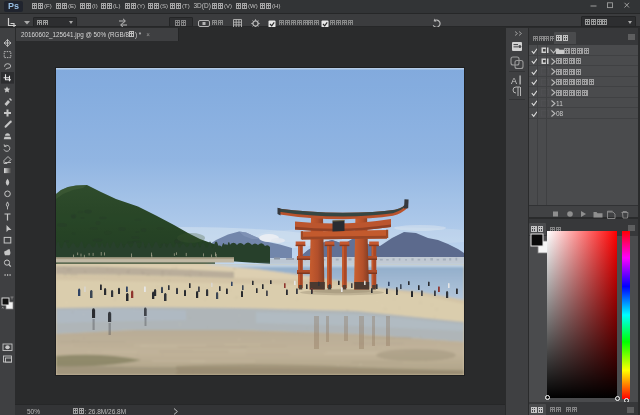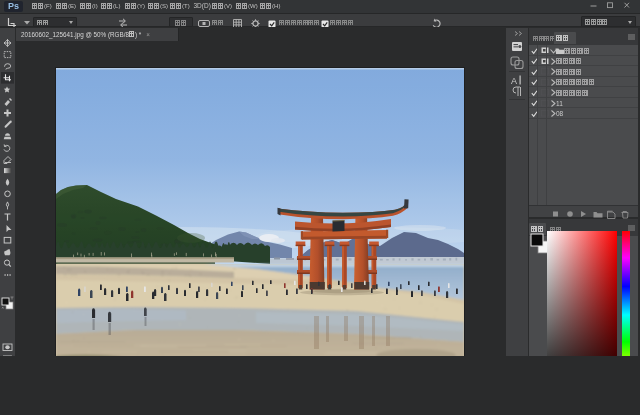--- a/index.html
+++ b/index.html
@@ -1,15 +1,15 @@
 <!DOCTYPE html>
 <html><head><meta charset="utf-8"><style>
 *{margin:0;padding:0;box-sizing:border-box}
 html,body{width:640px;height:415px;overflow:hidden;background:#2a2b2c;font-family:"Liberation Sans",sans-serif;-webkit-font-smoothing:antialiased}
-#app{position:relative;width:640px;height:356px;background:#84cc16;overflow:hidden}
+#app{position:relative;width:640px;height:415px;background:#84cc16;overflow:hidden}
 .z{display:inline-block;vertical-align:top;
 background:
 linear-gradient(to right, currentColor 0 0.7px, transparent 0.7px 2.1px, currentColor 2.1px 2.9px, transparent 2.9px 4.5px, currentColor 4.5px 100%),
 linear-gradient(to bottom, currentColor 0 0.8px, transparent 0.8px 2.5px, currentColor 2.5px 3.3px, transparent 3.3px 5.1px, currentColor 5.1px 100%);}
 #menubar{position:absolute;left:0;top:0;width:640px;height:13px;background:#323436}
 .ps{position:absolute;left:4px;top:0.5px;width:19px;height:11px;background:#20242e;border-radius:2px;color:#96bfe4;font-size:9px;font-weight:bold;text-align:center;line-height:11px}
 .mi{position:absolute;top:3px;height:8px;white-space:nowrap;line-height:6px;font-size:0}
 .mi .lat{color:#c2c2c2;font-size:6px;vertical-align:top;margin-left:0.5px;line-height:6px}
 .wc{position:absolute}
 #optbar{position:absolute;left:0;top:13px;width:640px;height:14px;background:#3b3c3e;border-top:1px solid #262728;border-bottom:1px solid #262728}

